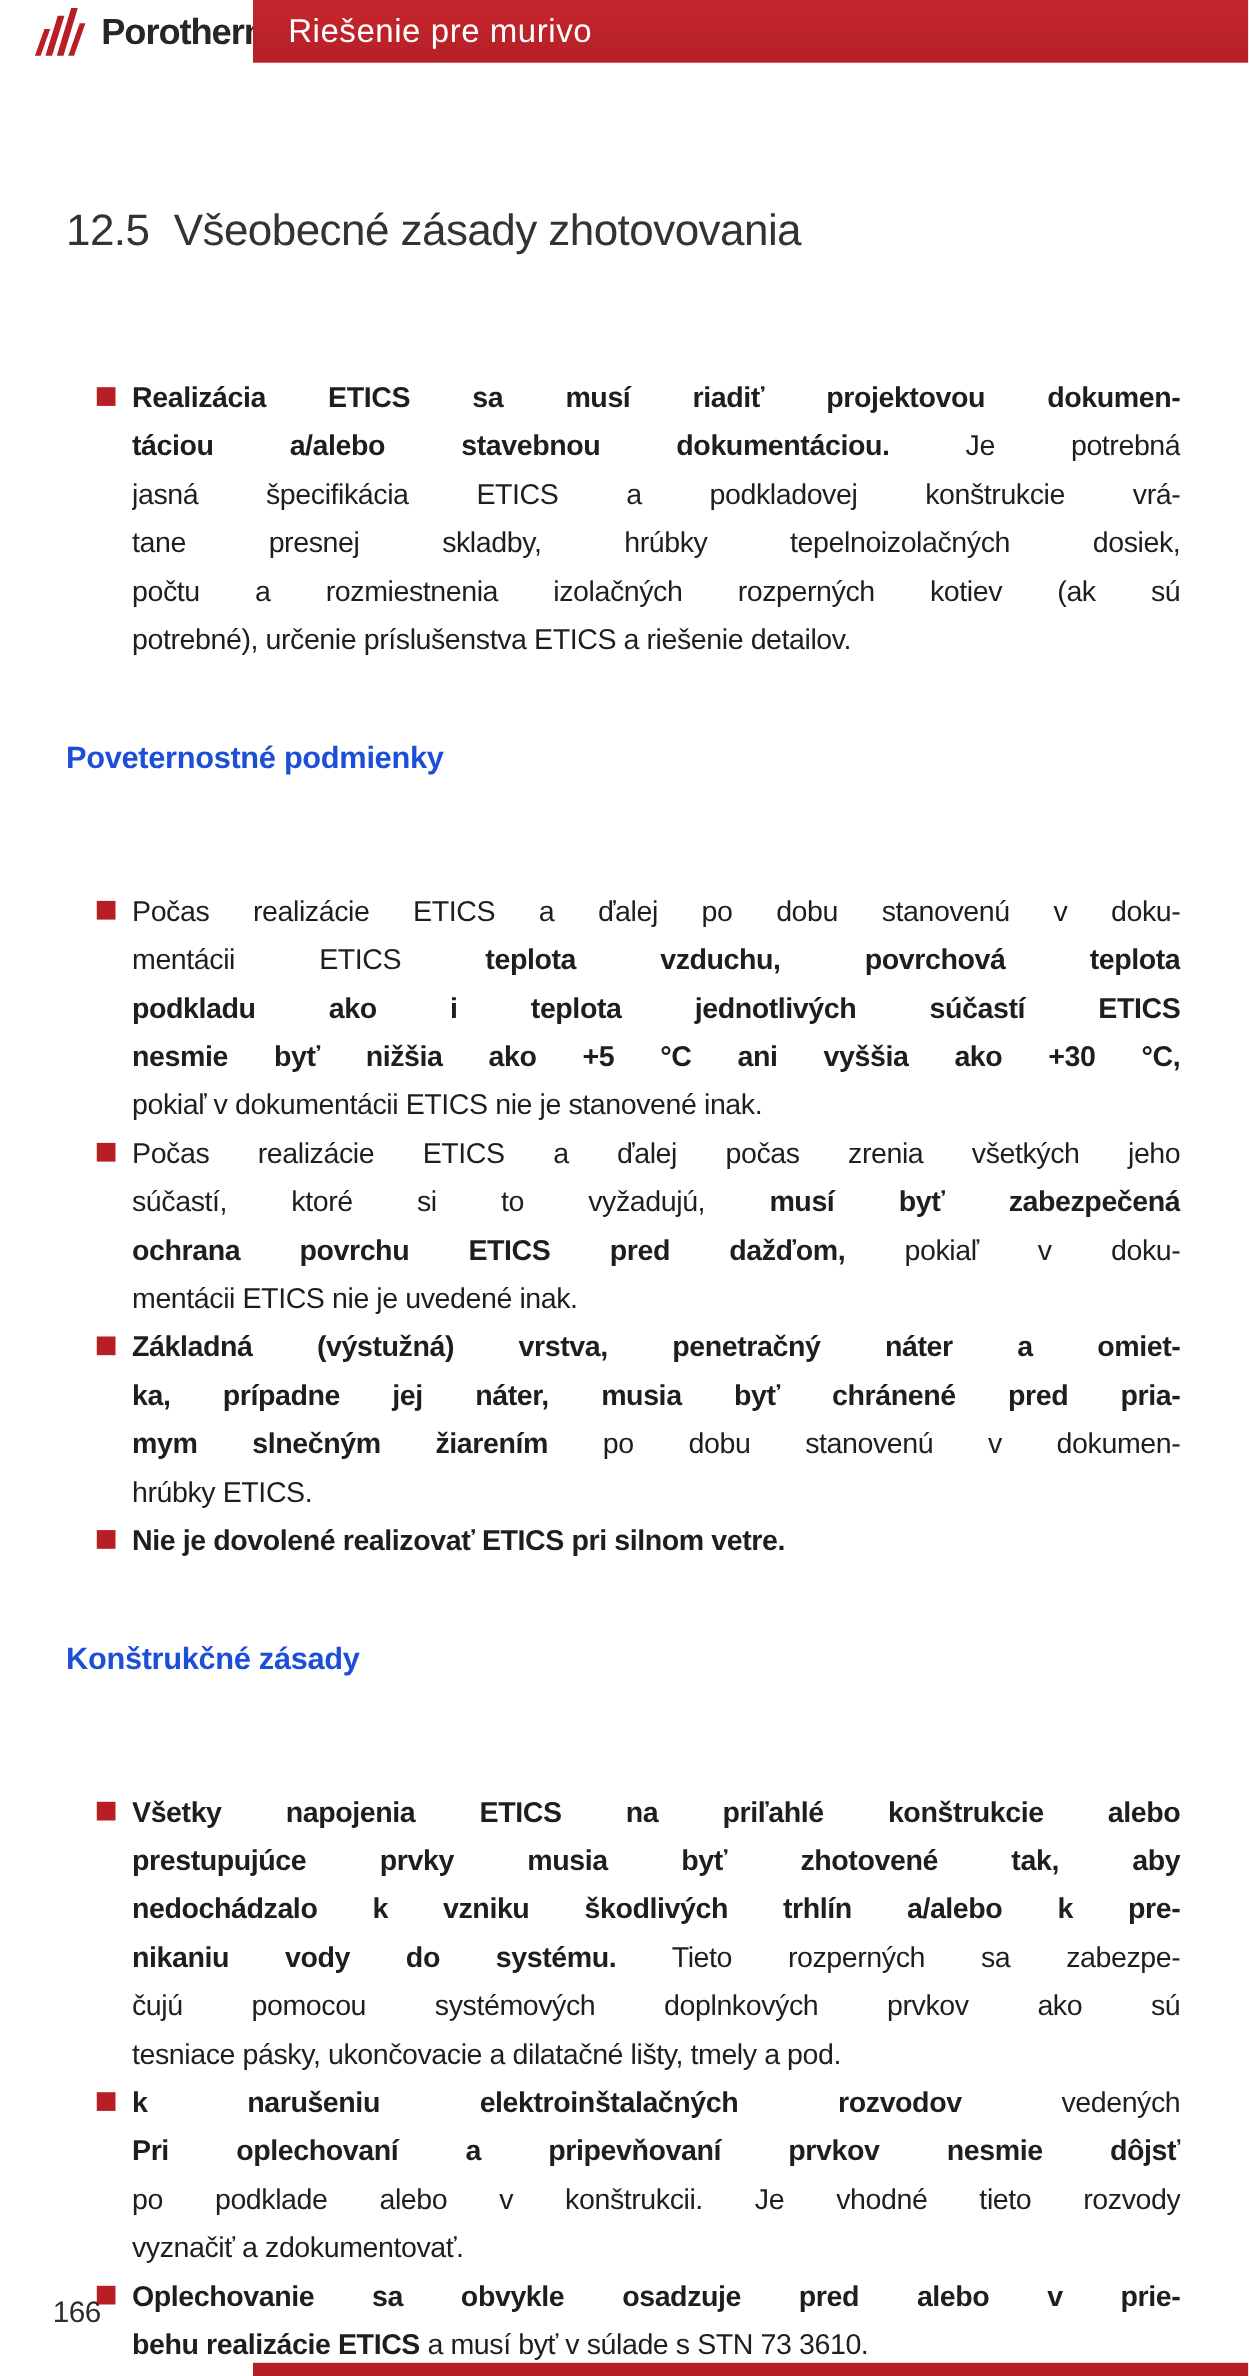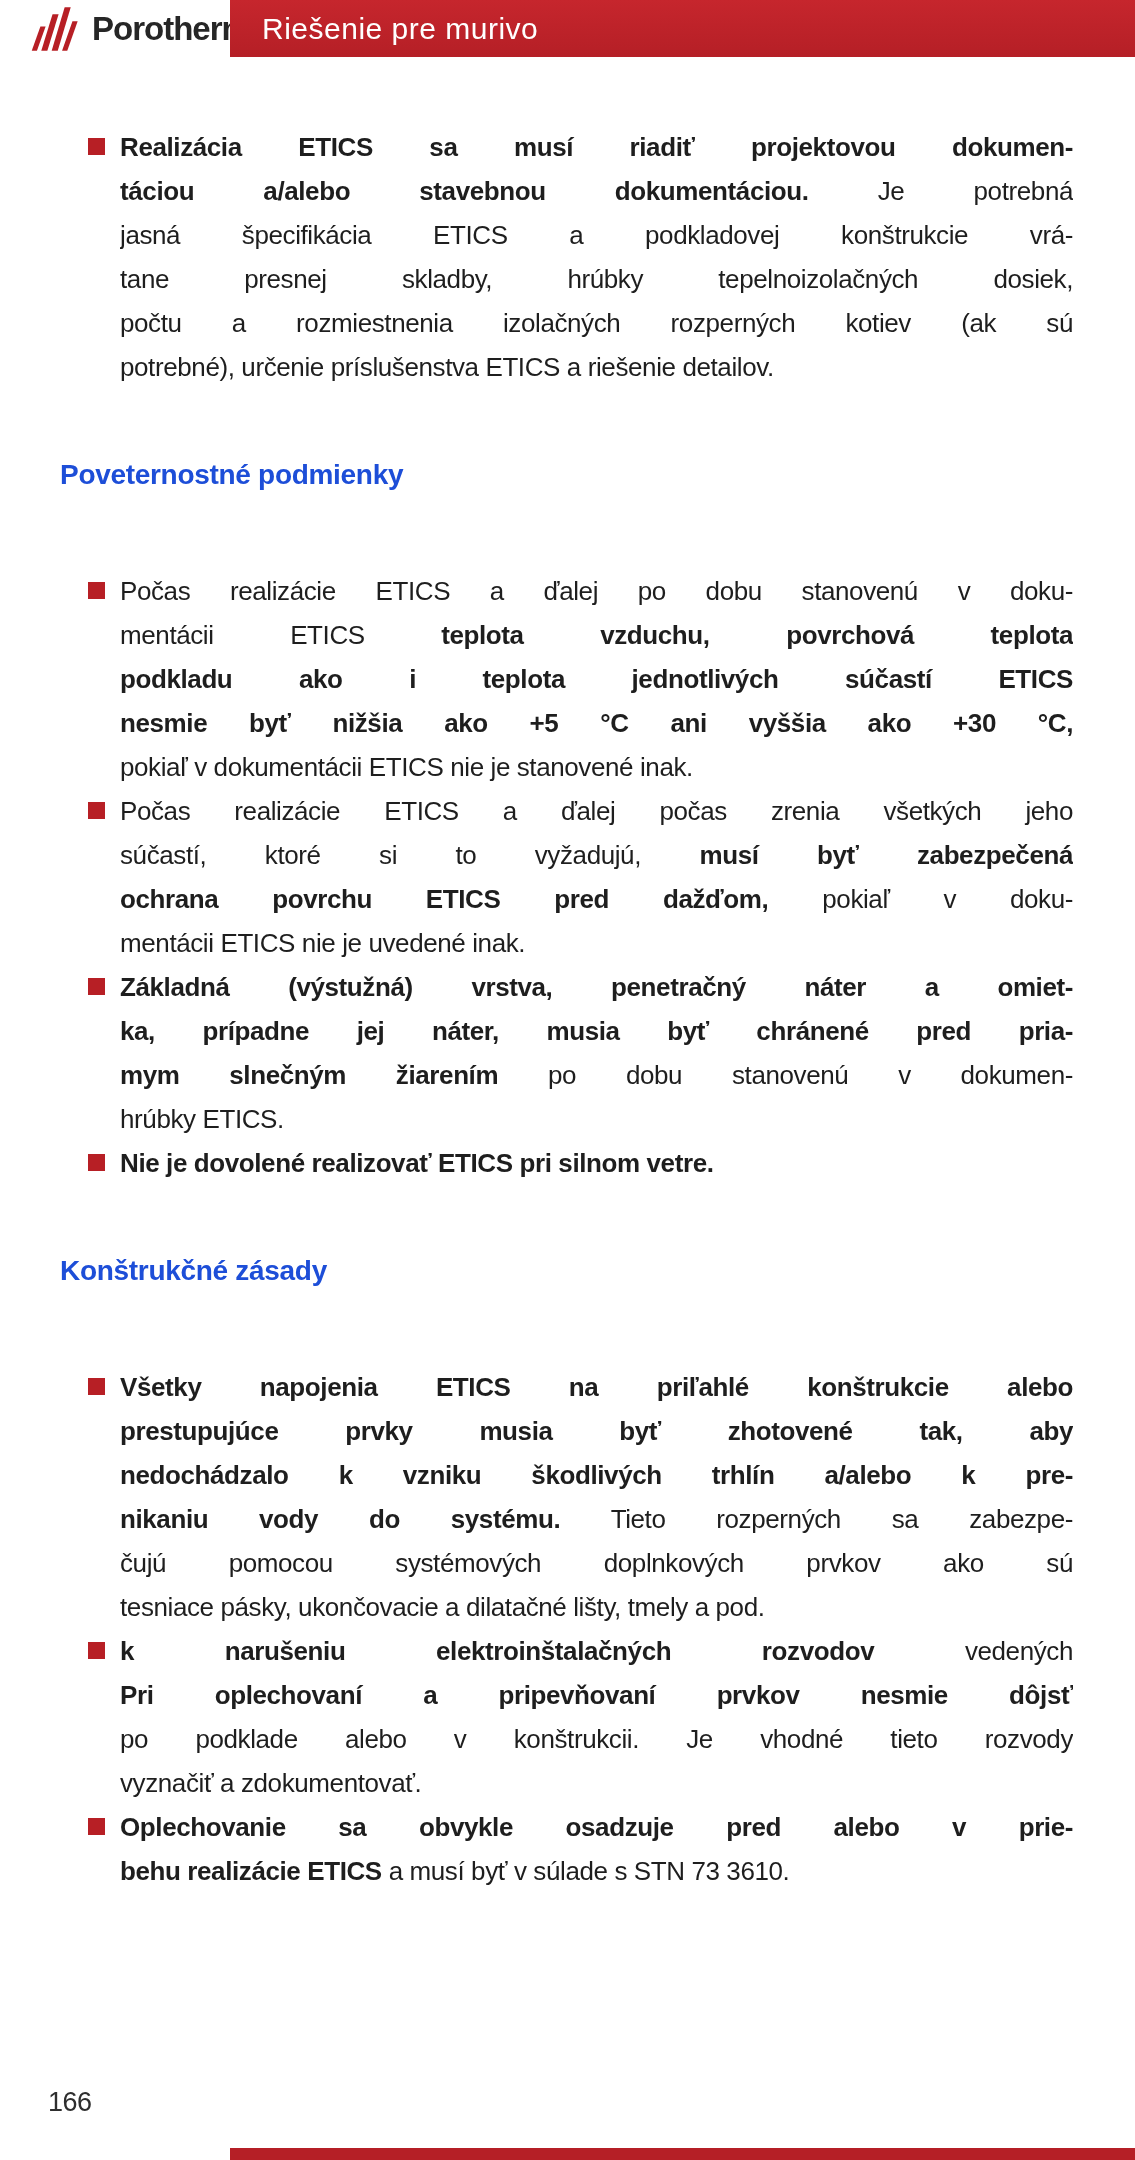--- a/index.html
+++ b/index.html
@@ -68,22 +68,22 @@
   .section-heading {
     margin-top: 68px;
     margin-bottom: 50px;
     font-size: 28px;
     line-height: 36px;
     font-weight: bold;
     color: #1d4ed8;
     letter-spacing: -0.3px;
   }
 
-  ul.bullets { list-style: none; margin-top: 76px; }
-  ul.bullets.first { margin-top: 68px; }
+  ul.bullets { list-style: none; margin-top: 99px; }
+  ul.bullets.first { margin-top: 104px; }
   ul.bullets li { display: flex; align-items: flex-start; }
   .marker {
     width: 17px; height: 17px;
     background: #b71f25;
     flex: none;
     margin: 13px 0 0 28px;
   }
   .para { flex: 1; margin-left: 15px; color: #1e1e1e; }
   .line {
     font-size: 26px;
@@ -129,20 +129,23 @@
         <polygon points="32,50 25,50 40,0 47,0" fill="#b71f25"></polygon>
         <polygon points="43,50 37,50 49,16 55,16" fill="#b71f25"></polygon>
       </svg>
       <span class="brand-name">Porotherm</span>
     </div>
     <div class="banner">
       <span class="banner-title">Riešenie pre murivo</span>
     </div>
   </div>
 
+  <h1 class="page-title">
+    <span class="section-number">12.5</span><span>Všeobecné zásady zhotovovania</span>
+  </h1>
 
   <div class="content">
       <ul class="bullets first">
         <li>
           <span class="marker"></span>
           <div class="para">
             <div class="line"><span class="b">Realizácia ETICS sa musí riadiť projektovou dokumen-</span></div>
             <div class="line"><span class="b">táciou a/alebo stavebnou dokumentáciou.</span><span> Je potrebná</span></div>
             <div class="line"><span>jasná špecifikácia ETICS a podkladovej konštrukcie vrá-</span></div>
             <div class="line"><span>tane presnej skladby, hrúbky tepelnoizolačných dosiek,</span></div>

